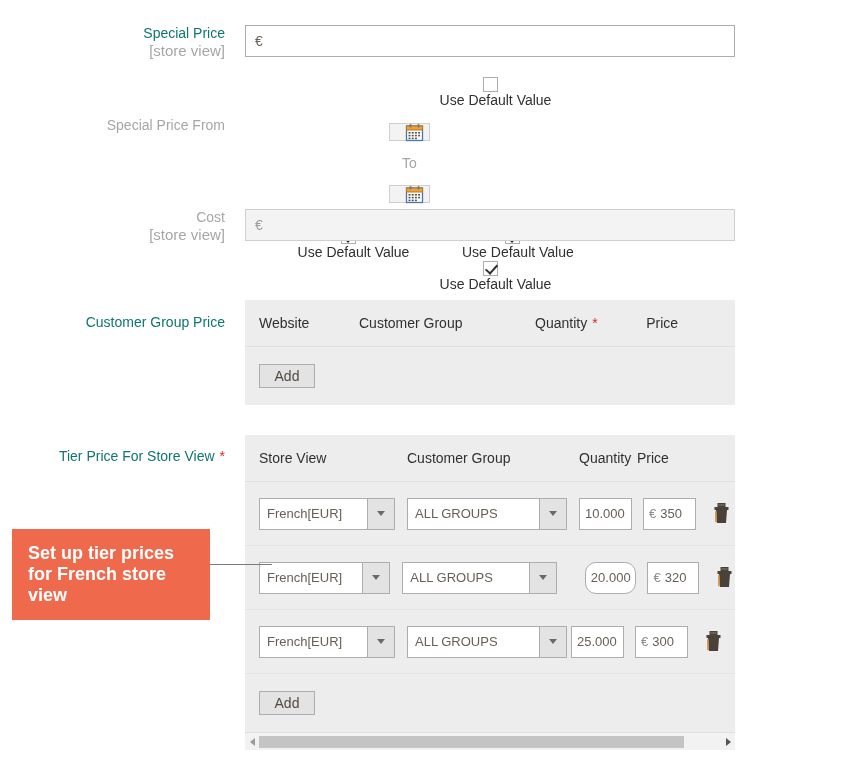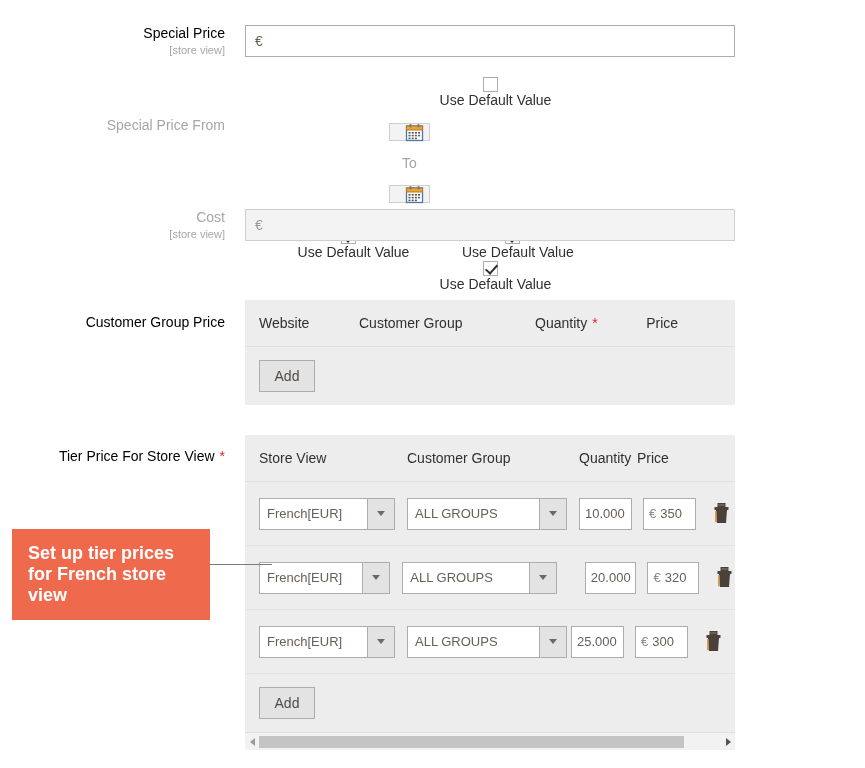--- a/index.html
+++ b/index.html
@@ -16,25 +16,25 @@
 
   
   .field-row { position: absolute; display: flex; }
   .label-col {
     width: 245px;
     text-align: right;
     padding-right: 20px;
     font-size: 14px;
     line-height: 17px;
   }
-  .label-col .lbl { display: block; color: #000000; }
+  .label-col .lbl { display: block; color: #0f766e; }
   .label-col .lbl.muted { color: #a6a6a6; }
   .label-col .scope {
     display: block;
-    font-size: 11px;
+    font-size: 15px;
     color: #a6a6a6;
     margin-top: 2px;
     line-height: 13px;
   }
   .req-star { color: #e22626; font-size: 14px; margin-left: 5px; }
 
   
   .txt-input {
     height: 32px;
     border: 1px solid #adadad;
@@ -108,21 +108,21 @@
     border-bottom: 1px solid #e3e3e3;
     padding-left: 14px;
   }
   .tbl-foot {
     height: 58px;
     display: flex;
     align-items: center;
     padding-left: 14px;
   }
   .add-btn {
-    height: 32px;
+    height: 24px;
     min-width: 56px;
     padding: 0 14px;
     border: 1px solid #adadad;
     background: #e3e3e3;
     font-family: "Liberation Sans", sans-serif;
     font-size: 14px;
     color: #514943;
     cursor: pointer;
   }
 
@@ -387,21 +387,21 @@
           <span class="sel-arrow">
               <i></i>
             </span>
         </span>
         <span class="sel" style="width:160px; margin-left:12px;">
           <span class="sel-val">ALL GROUPS</span>
           <span class="sel-arrow">
               <i></i>
             </span>
         </span>
-        <span class="num-input" style="margin-left:28px;">20.000</span>
+        <span class="num-input" style="margin-left:28px;border-radius:11px;">20.000</span>
         <span class="price-input" style="margin-left:11px;">
           <span class="cur">€</span><span>320</span>
         </span>
         <span class="trash">
           <svg width="20" height="22" viewBox="0 0 20 22">
             <rect x="6" y="0.5" width="7" height="3" fill="#6b6056" stroke="#4a4138"></rect>
             <rect x="2.5" y="4" width="14" height="3" fill="#4a4138"></rect>
             <path d="M4 7 h11 l-1 13 h-9 z" fill="#4a4138"></path>
             <rect x="3.2" y="8.2" width="1.6" height="11" fill="#c88a3c"></rect>
           </svg>

